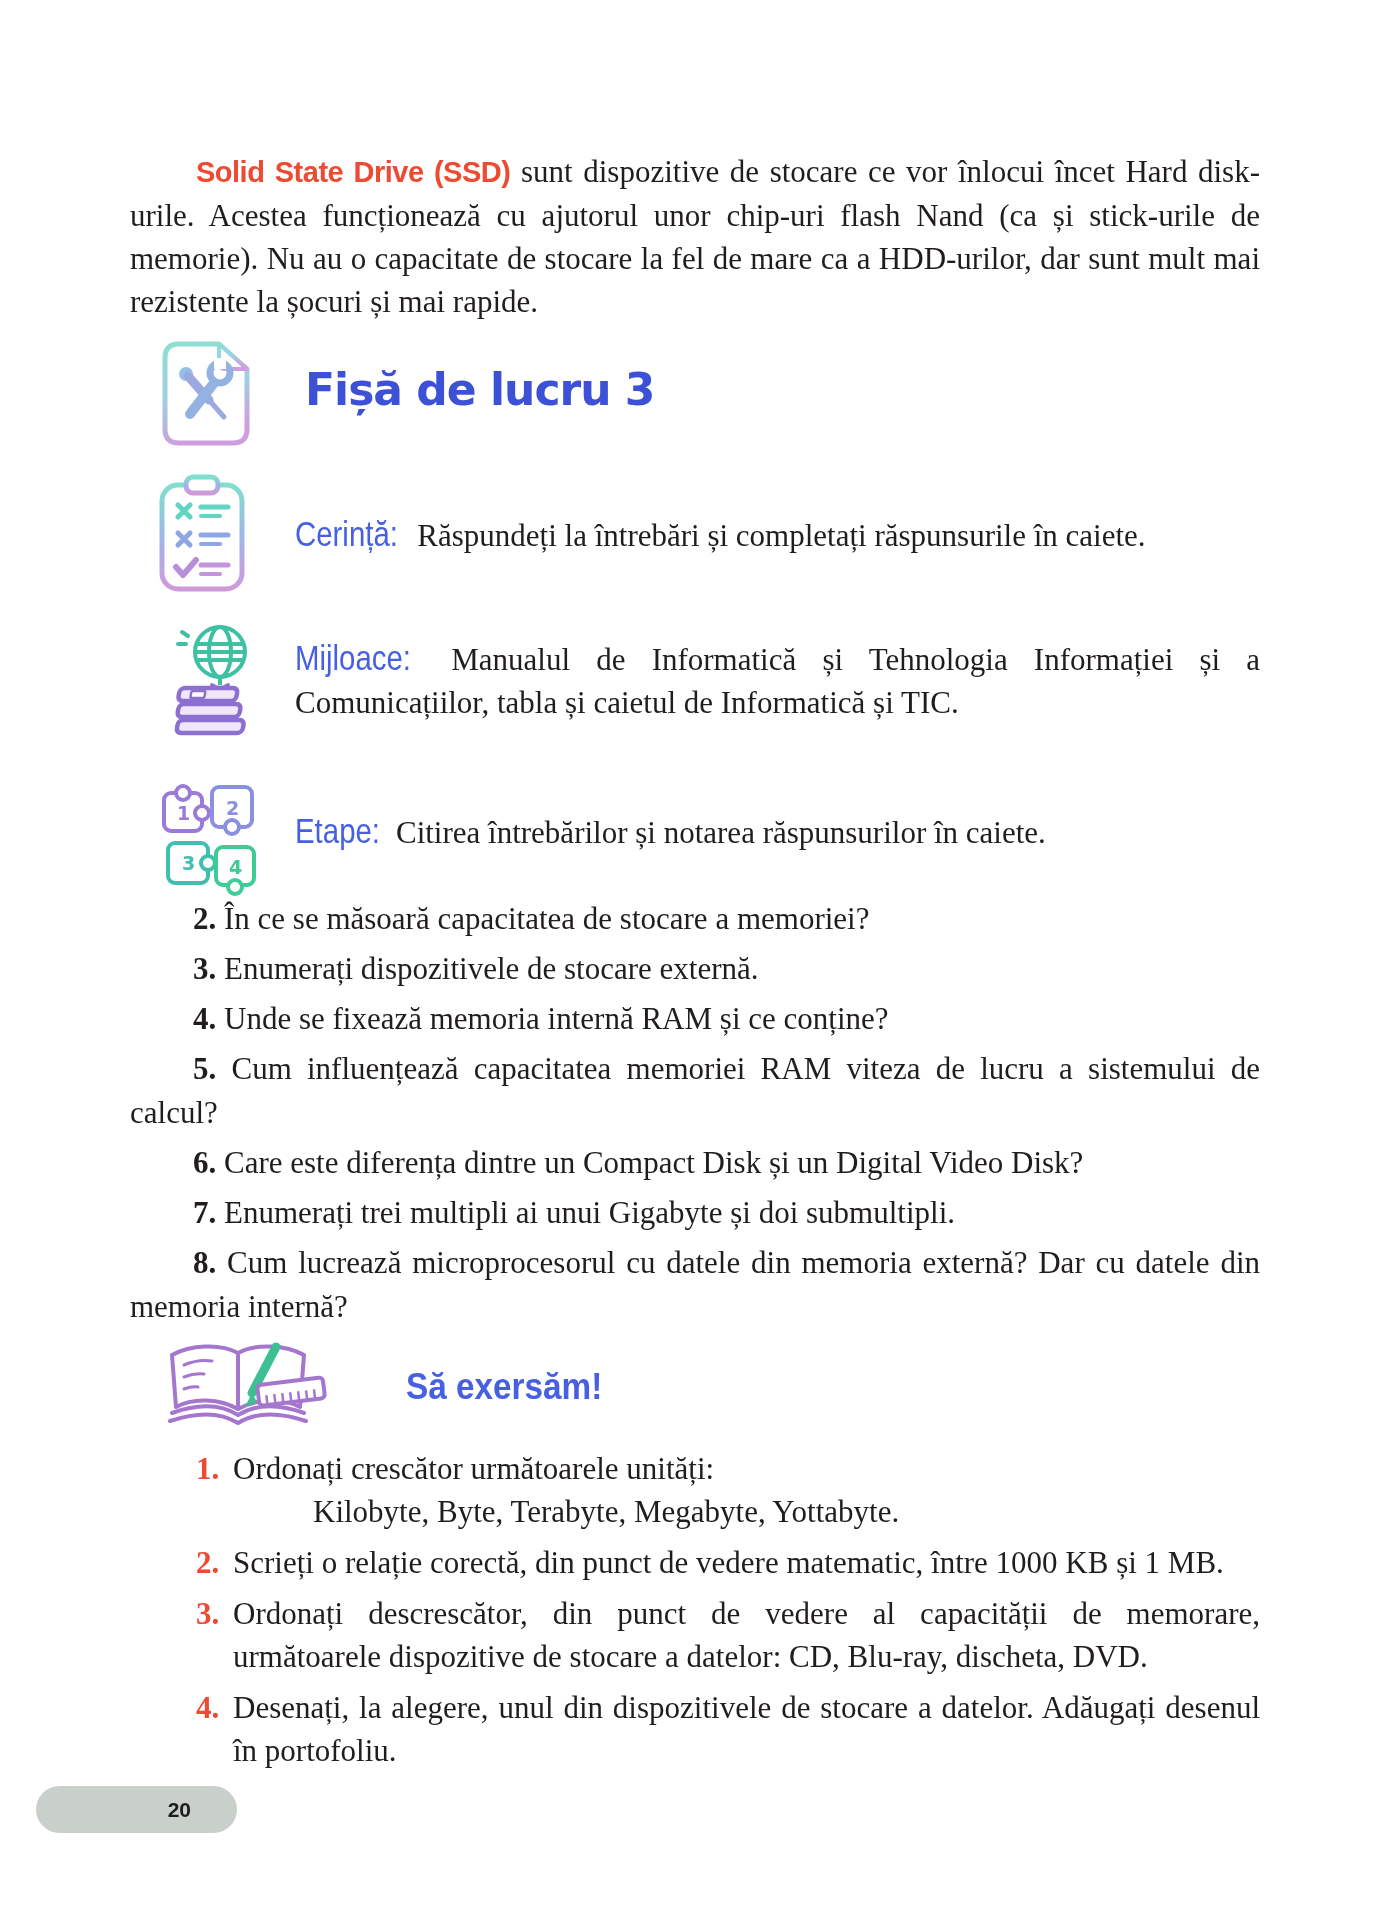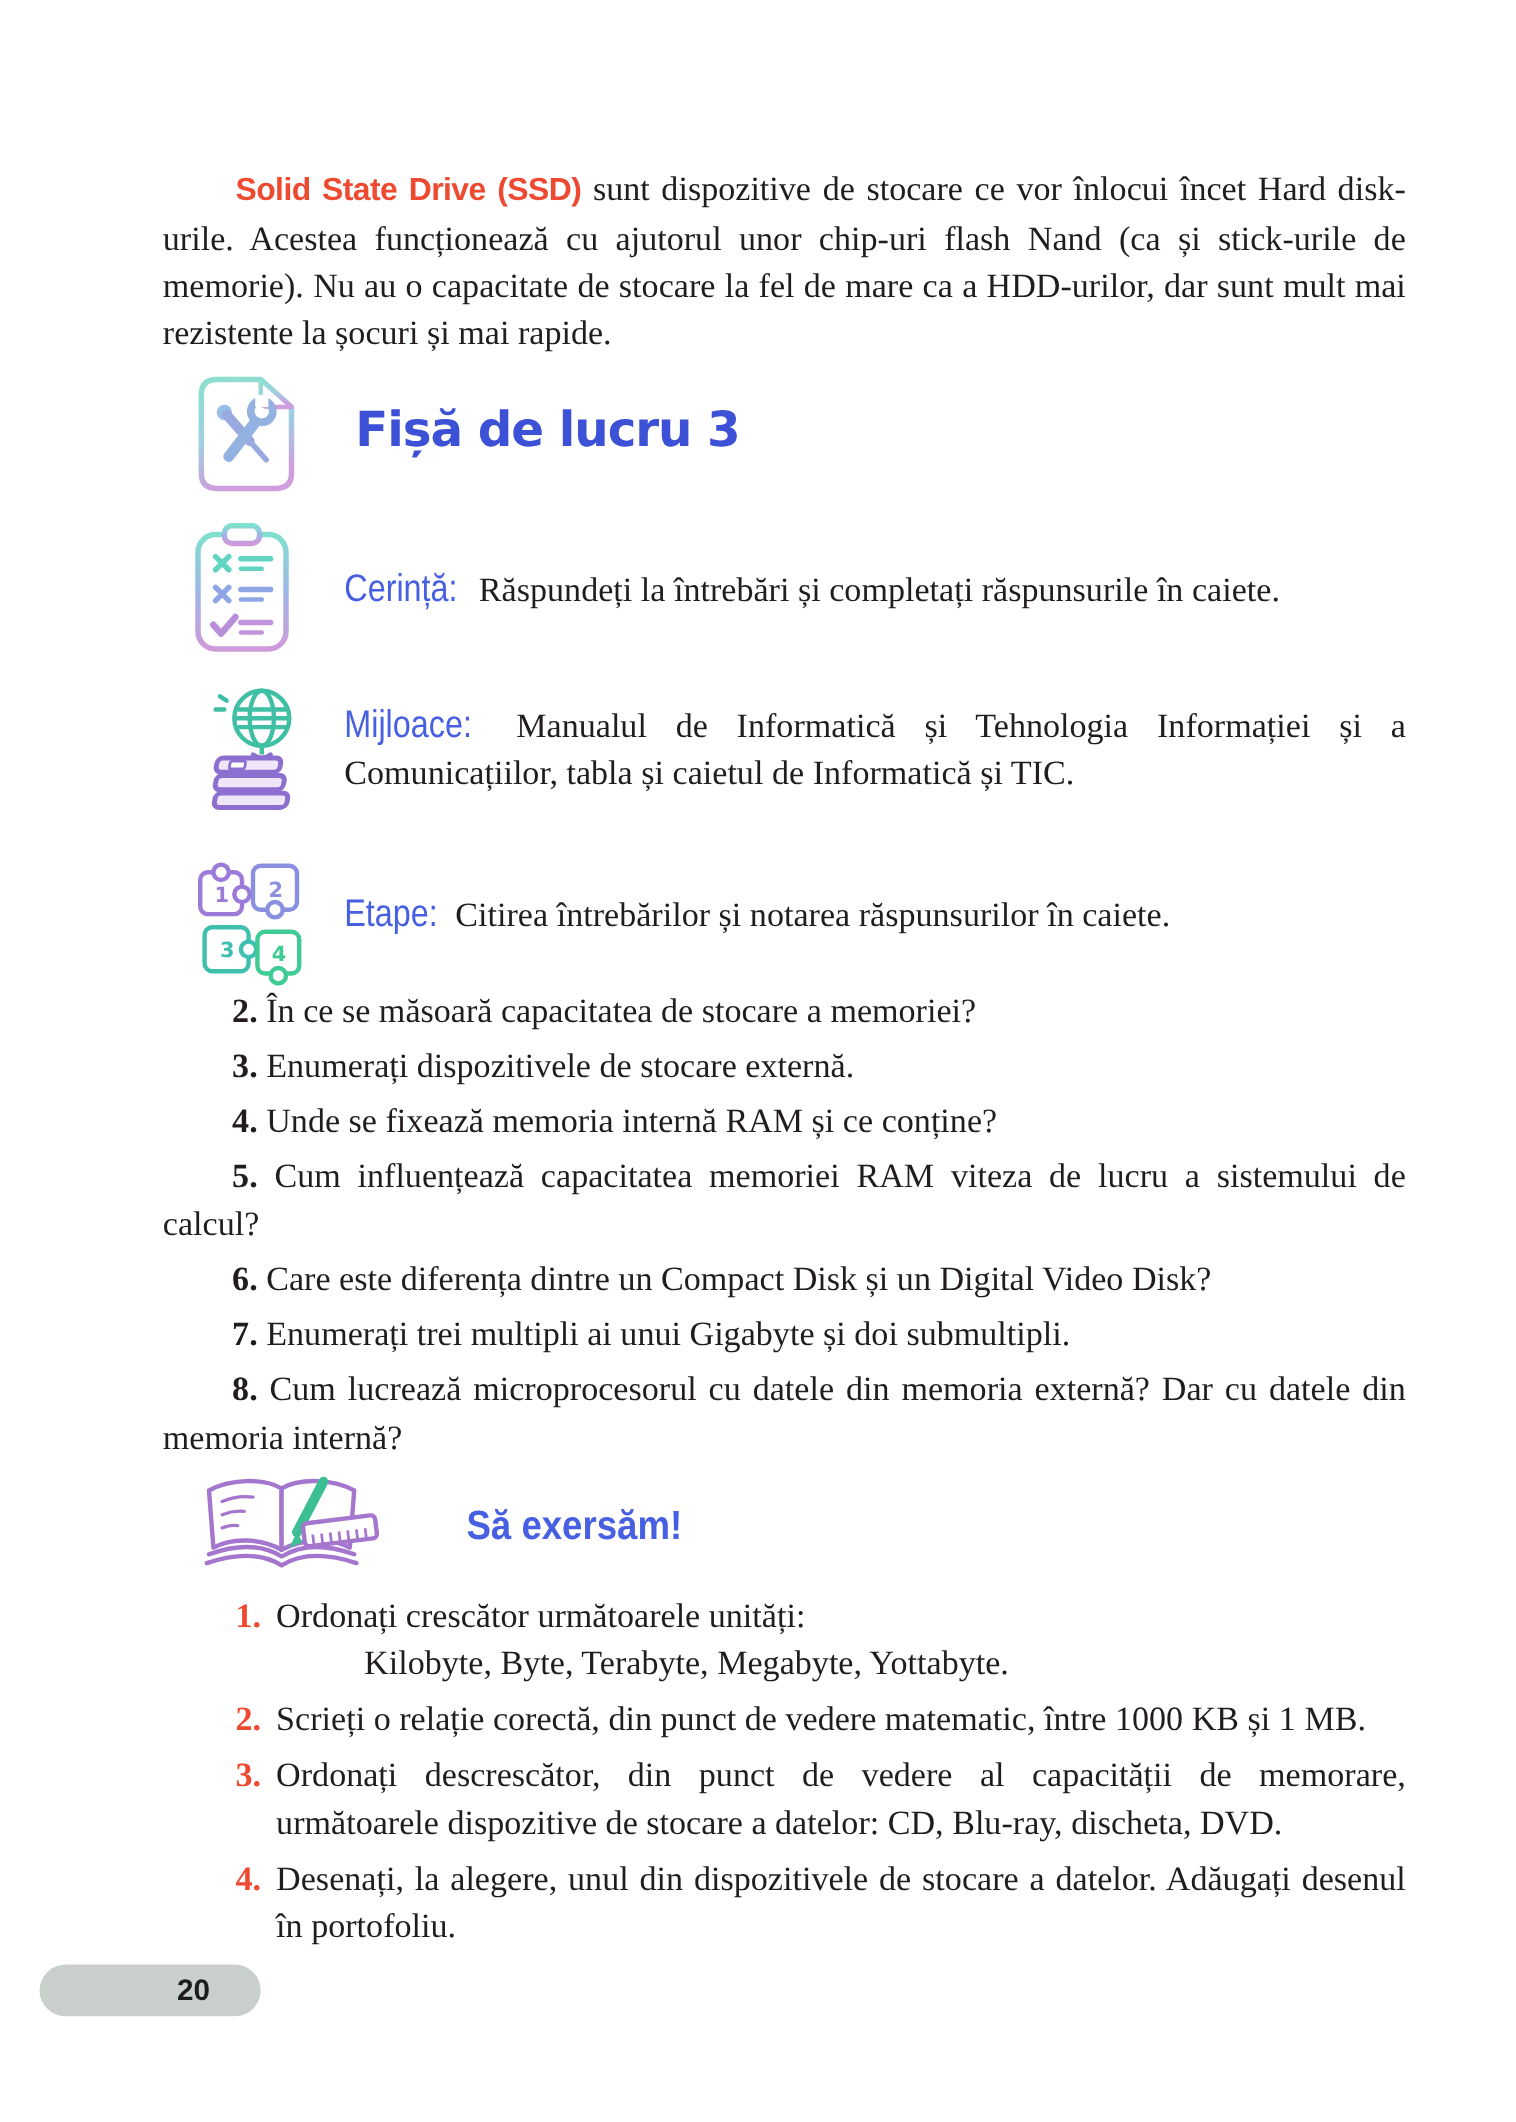--- a/index.html
+++ b/index.html
@@ -14,21 +14,21 @@
     position:relative;
     width:1378px;
     height:1929px;
     background:#ffffff;
     overflow:hidden;
     color:var(--ink);
     font-family:"Liberation Serif", serif;
   }
   .content{
     position:absolute;
-    left:148px;
+    left:130px;
     top:0;
     width:1130px;
   }
   
   .intro{
     margin:150px 0 0 0;
     font-size:31px;
     line-height:43px;
     text-align:justify;
     text-indent:66px;
@@ -142,21 +142,21 @@
     height:47px;
     background:var(--tab);
     border-radius:26px;
     box-sizing:border-box;
     display:flex;
     align-items:center;
     justify-content:flex-end;
     padding-right:46px;
     font-family:"Liberation Sans", sans-serif;
     font-weight:bold;
-    font-size:27px;
+    font-size:21px;
     color:#1d1d1d;
   }
 </style>
 </head>
 <body>
 
 <div class="page">
   <div class="content">
 
     <p class="intro"><span class="intro-highlight">Solid State Drive (SSD)</span> <span>sunt dispozitive de stocare ce vor înlocui încet Hard disk-urile. Acestea funcționează cu ajutorul unor chip-uri flash Nand (ca și stick-urile de memorie). Nu au o capacitate de stocare la fel de mare ca a HDD-urilor, dar sunt mult mai rezistente la șocuri și mai rapide.</span></p>

